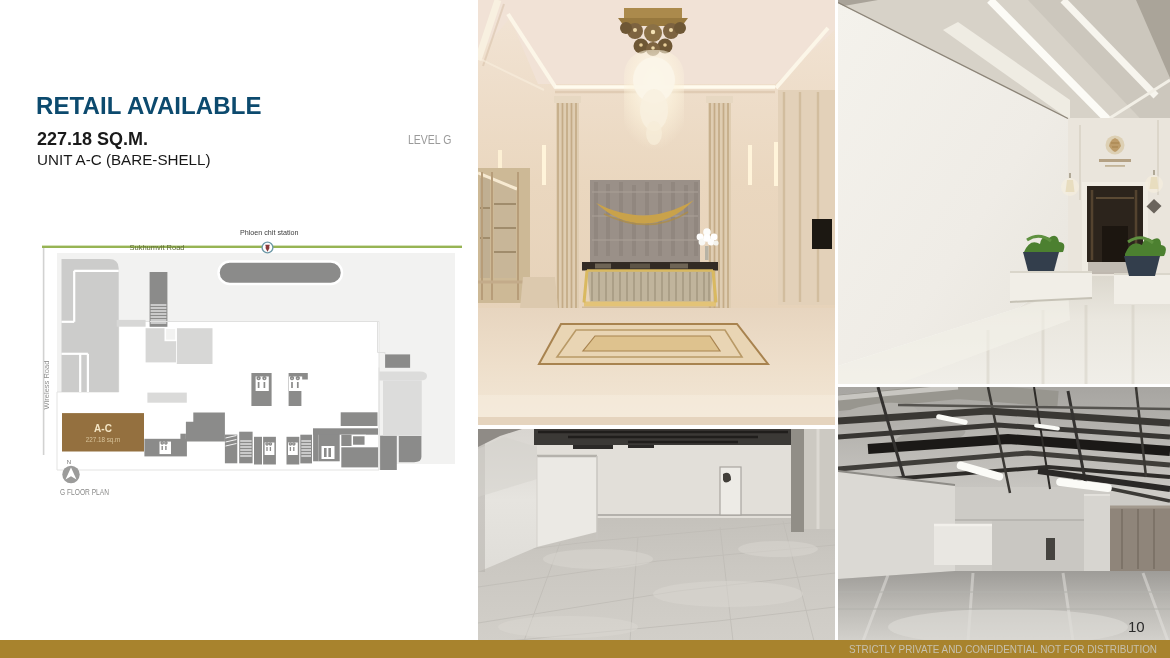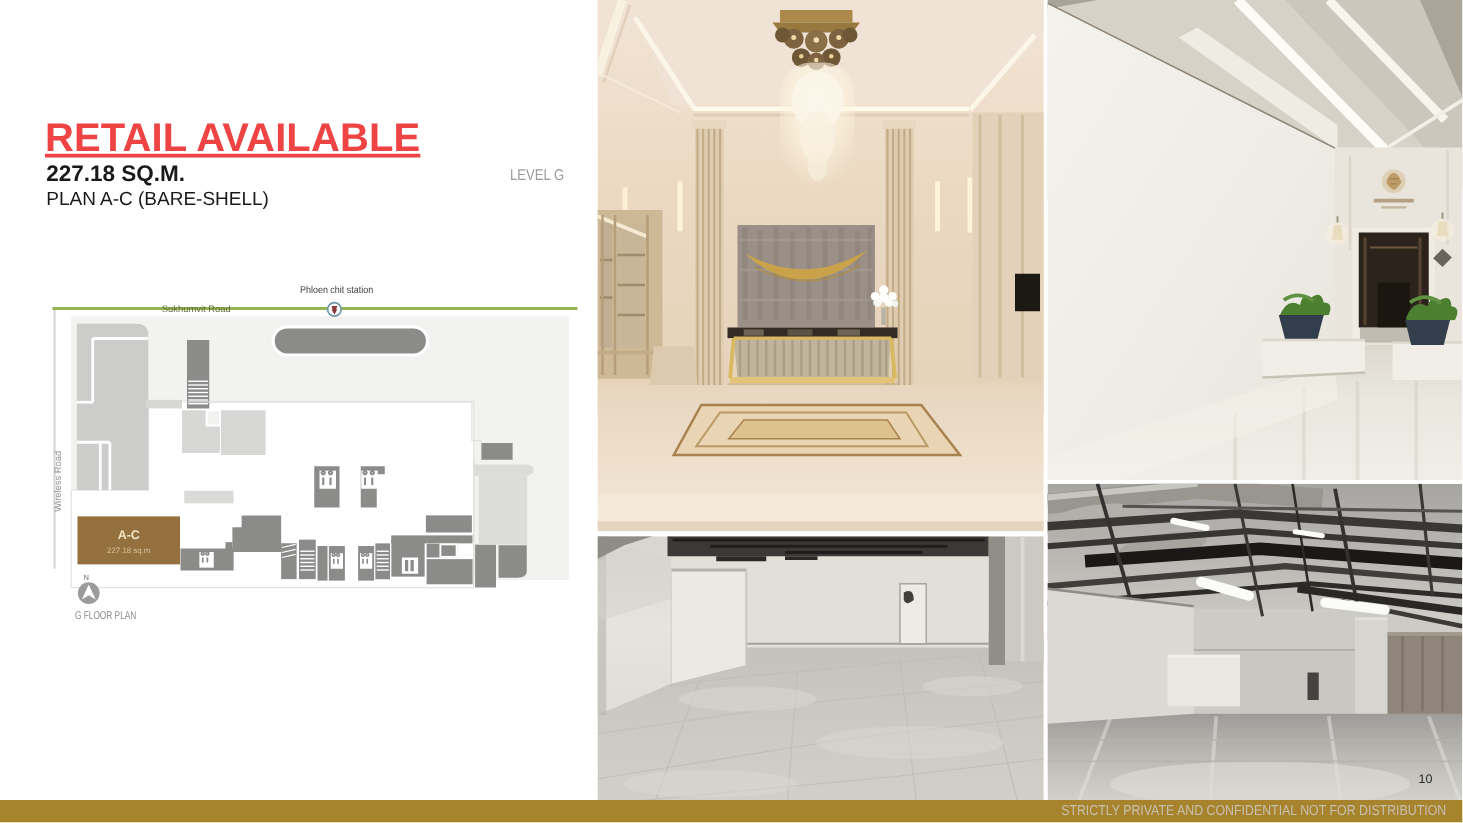--- a/index.html
+++ b/index.html
@@ -3,25 +3,25 @@
 <meta charset="utf-8">
 <style>
   html,body{margin:0;padding:0;}
   body{width:1170px;height:658px;position:relative;background:#ffffff;overflow:hidden;
        font-family:"Liberation Sans", sans-serif;}
   .abs{position:absolute;}
 </style>
 </head>
 <body>
 
-<div class="abs" style="left:36px;top:93.5px;font-size:32px;font-weight:bold;color:#ef4444;line-height:1;letter-spacing:0.1px;text-decoration:underline;">RETAIL AVAILABLE</div>
+<div class="abs" style="left:36px;top:93.5px;font-size:24px;font-weight:bold;color:#0c4a6e;line-height:1;letter-spacing:0.1px;">RETAIL AVAILABLE</div>
 
 <div class="abs" style="left:37px;top:130px;font-size:18px;font-weight:bold;color:#191919;line-height:1;">227.18 SQ.M.</div>
 
-<div class="abs" style="left:37px;top:151.8px;font-size:15.2px;color:#191919;line-height:1;">PLAN A-C (BARE-SHELL)</div>
+<div class="abs" style="left:37px;top:151.8px;font-size:15.2px;color:#191919;line-height:1;">UNIT A-C (BARE-SHELL)</div>
 
 <div class="abs" style="left:408px;top:133.5px;font-size:12.5px;color:#9a9a9a;line-height:1;transform:scaleX(0.84);transform-origin:0 0;">LEVEL G</div>
 
 <svg class="abs" style="left:0;top:0;" width="1170" height="658" viewBox="0 0 1170 658">
 
   <rect x="57" y="253" width="398" height="211" fill="#f2f2f1"></rect>
 
   <path d="M118.7,321.5 H379 V470 H57 V392 H118.7 Z" fill="#ffffff" stroke="#e3e3e2" stroke-width="1"></path>
 
   <rect x="42.8" y="246" width="1.6" height="209" fill="#d2d2d1"></rect>
@@ -575,17 +575,17 @@
     <path d="M50,188 L25,254 M135,186 L130,254 M225,186 L235,254 M305,186 L330,254"></path>
   </g>
 
   <ellipse cx="170" cy="240" rx="120" ry="18" fill="#dedcd7" opacity="0.6"></ellipse>
 
   <g stroke="#b4b2ad" stroke-width="1.5" opacity="0.7" fill="none">
     <path d="M0,205 H332 M0,222 H332"></path>
   </g>
 </svg>
 
-<div class="abs" style="left:1128px;top:618px;width:18px;font-size:10px;color:#2a2a2a;text-align:right;">10</div>
+<div class="abs" style="left:1128px;top:618px;width:18px;font-size:15px;color:#2a2a2a;">10</div>
 
 <div class="abs" style="left:0;top:640px;width:1170px;height:18px;background:#a8832d;"></div>
 
 <div class="abs" style="left:0;top:643px;width:1157px;font-size:11.5px;color:#c6c0ae;text-align:right;transform:scaleX(0.86);transform-origin:100% 0;">STRICTLY PRIVATE AND CONFIDENTIAL NOT FOR DISTRIBUTION</div>
 
 </body></html>

